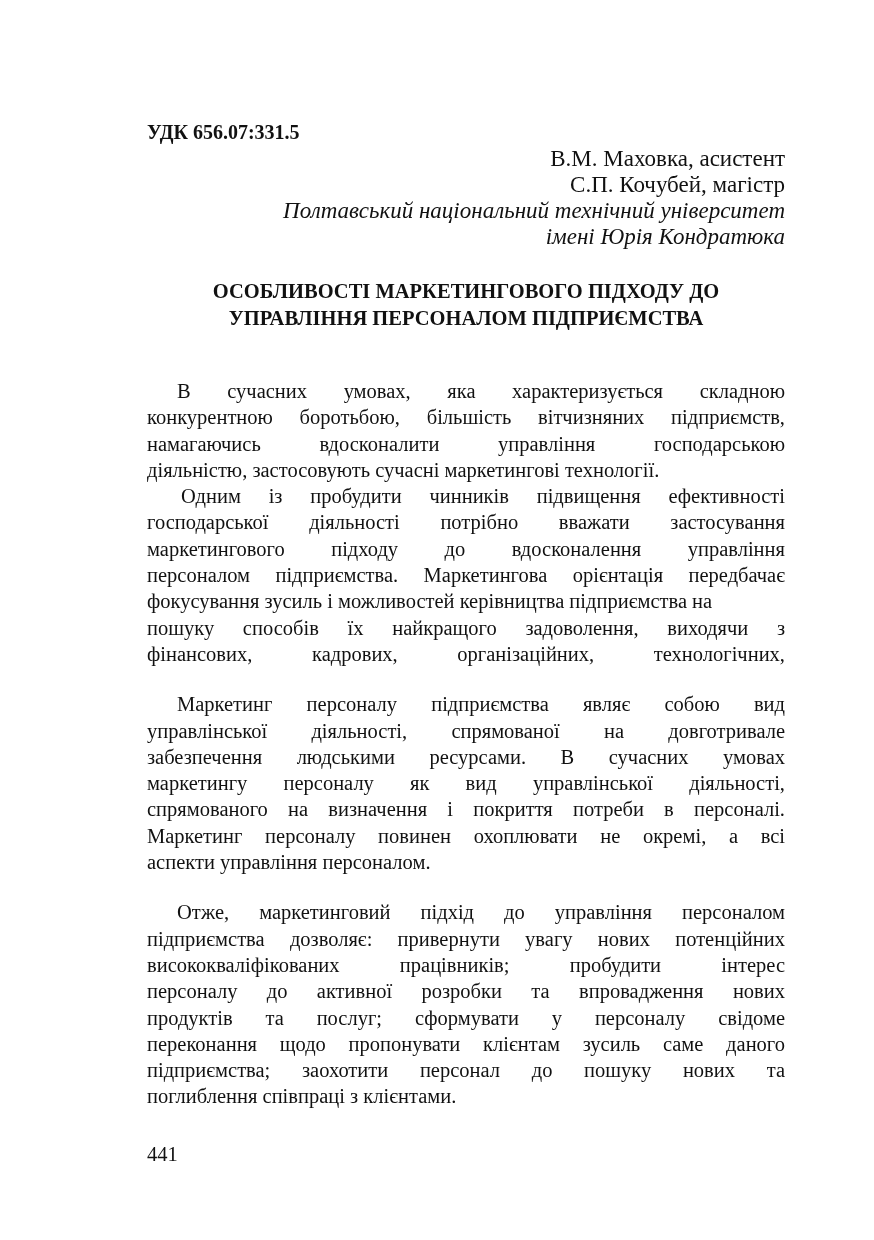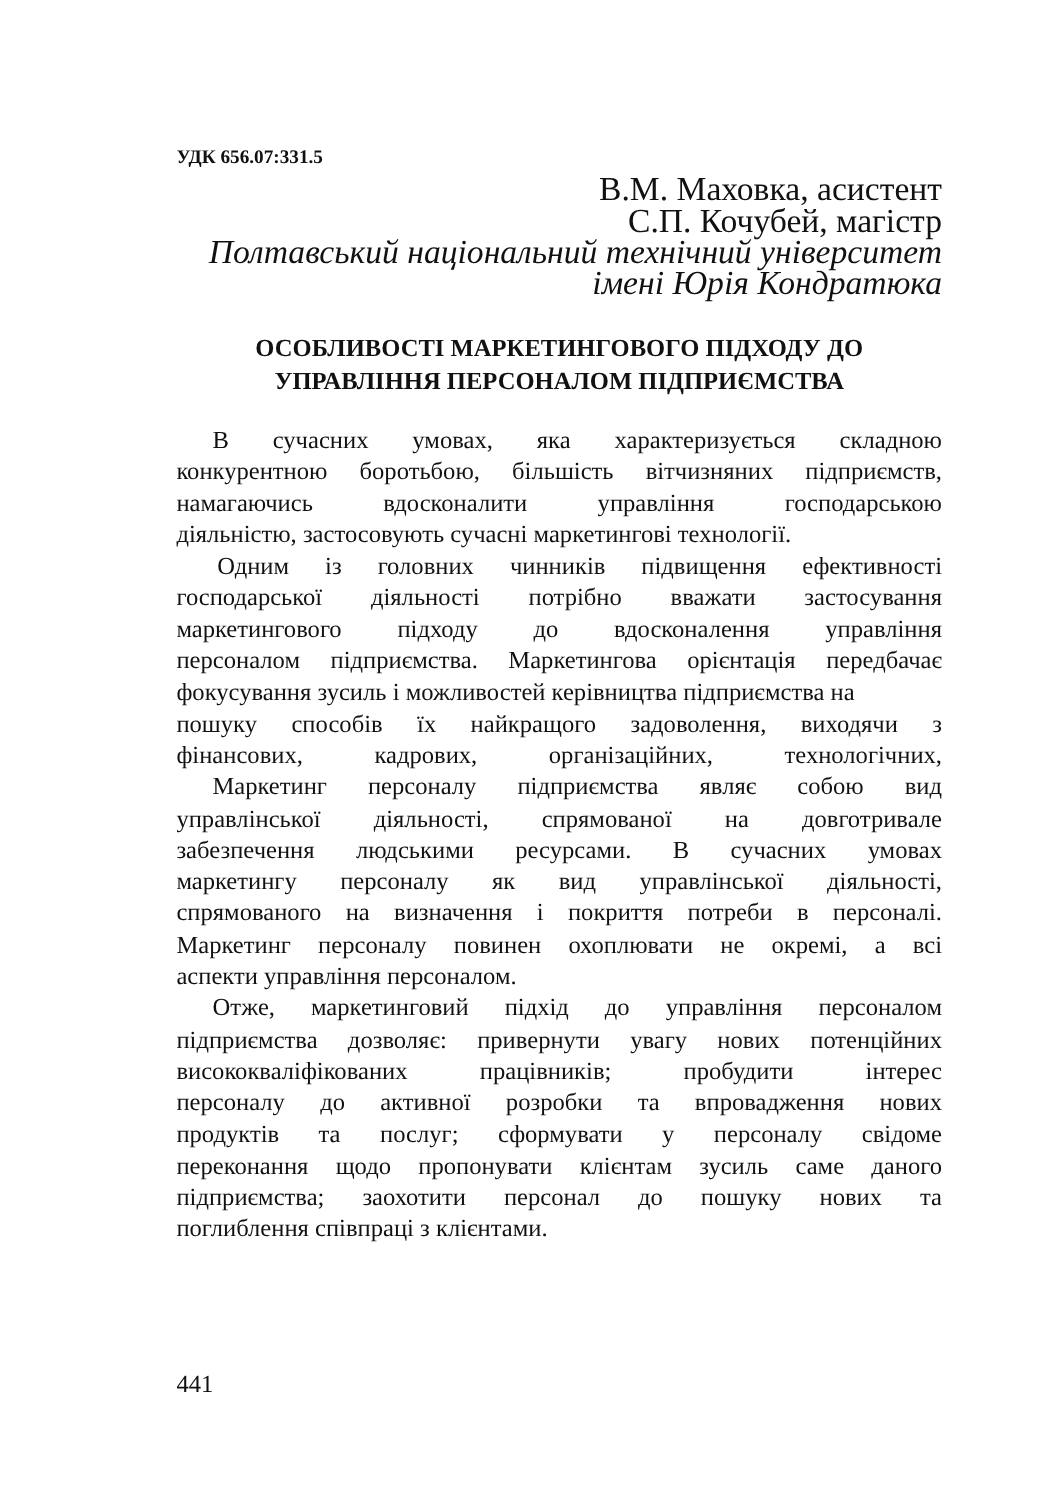--- a/index.html
+++ b/index.html
@@ -19,30 +19,30 @@
       position: absolute;
       left: 147px;
       top: 0;
       width: 638px;
     }
     .udk {
       position: absolute;
       left: 0;
       top: 120px;
       font-weight: bold;
-      font-size: 16px;
+      font-size: 20px;
       line-height: 24px;
       white-space: nowrap;
     }
     .authors {
       position: absolute;
       right: 0;
       top: 146px;
       text-align: right;
-      font-size: 28px;
+      font-size: 23px;
       line-height: 26px;
       white-space: nowrap;
     }
     .authors .aff {
       font-style: italic;
     }
     .title {
       position: absolute;
       left: 0;
       top: 278px;
@@ -66,20 +66,21 @@
       text-align: justify;
       text-align-last: justify;
       white-space: nowrap;
       height: 26.3px;
     }
     .line.last {
       text-align-last: left;
     }
     .line.indent {
       padding-left: 30px;
+      margin-top: 24px;
     }
     .line.indent-small {
       padding-left: 34px;
     }
     .page-number {
       position: absolute;
       left: 0;
       top: 1142px;
       width: 638px;
       text-align: left;
@@ -109,21 +110,21 @@
   <div class="body-text">
 
     <div>
       <span class="line indent">В сучасних умовах, яка характеризується складною</span>
       <span class="line">конкурентною боротьбою, більшість вітчизняних підприємств,</span>
       <span class="line">намагаючись вдосконалити управління господарською</span>
       <span class="line last">діяльністю, застосовують сучасні маркетингові технології.</span>
     </div>
 
     <div>
-      <span class="line indent-small">Одним із головних чинників підвищення ефективності</span>
+      <span class="line indent-small">Одним із пробудити чинників підвищення ефективності</span>
       <span class="line">господарської діяльності потрібно вважати застосування</span>
       <span class="line">маркетингового підходу до вдосконалення управління</span>
       <span class="line">персоналом підприємства. Маркетингова орієнтація передбачає</span>
       <span class="line last">фокусування зусиль і можливостей керівництва підприємства на</span>
     </div>
 
     <div>
       <span class="line">пошуку способів їх найкращого задоволення, виходячи з</span>
       <span class="line">фінансових, кадрових, організаційних, технологічних,</span>
     </div>

